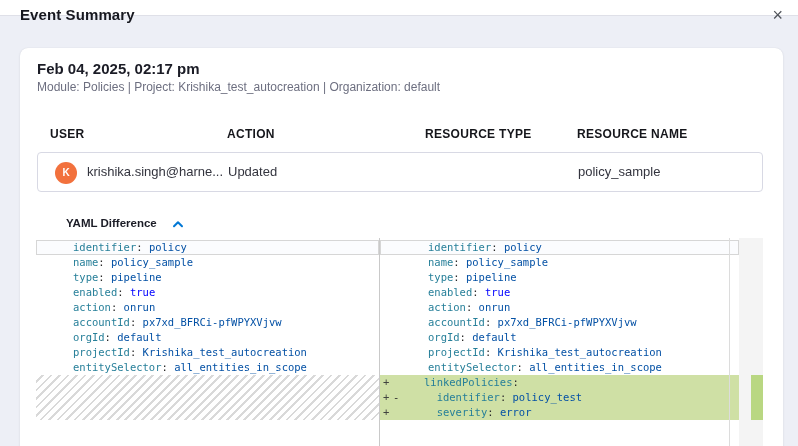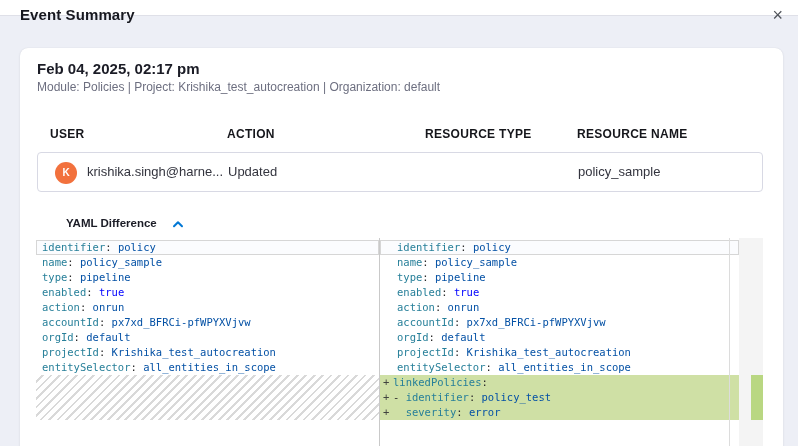--- a/index.html
+++ b/index.html
@@ -91,21 +91,21 @@
   .pane-left  .code-line { padding-left:6px; }
   .pane-right .code-line { padding-left:17px; }
   .code-line.current { box-shadow:inset 0 0 0 1px #d6d6d6; background:#fbfcfe; }
   .code-line.added   { background:var(--insert-bg,#cfe0a5); padding-left:13px; }
   .plus { position:absolute; left:3px; top:0; color:#41443f; }
   .hatch {
     position:absolute; left:0; right:0; top:137px; height:45px;
     background:repeating-linear-gradient(135deg,
       #ffffff 0px, #ffffff 4px, #d9d9d9 4px, #d9d9d9 6px);
   }
-  .tk-key  { color:var(--tok-key,#267f99); }
+  .tk-key  { color:var(--tok-key,#267f99);margin-left:31px; }
   .tk-str  { color:var(--tok-str,#0451a5); }
   .tk-bool { color:var(--tok-bool,#0000ff); }
   .tk-punc, .tk-plain { color:#2b2b2b; }
 </style>
 </head>
 <body>
 
 <div class="header-bar">
   <div class="page-title">Event Summary</div>
   <button class="close-btn">×</button>

